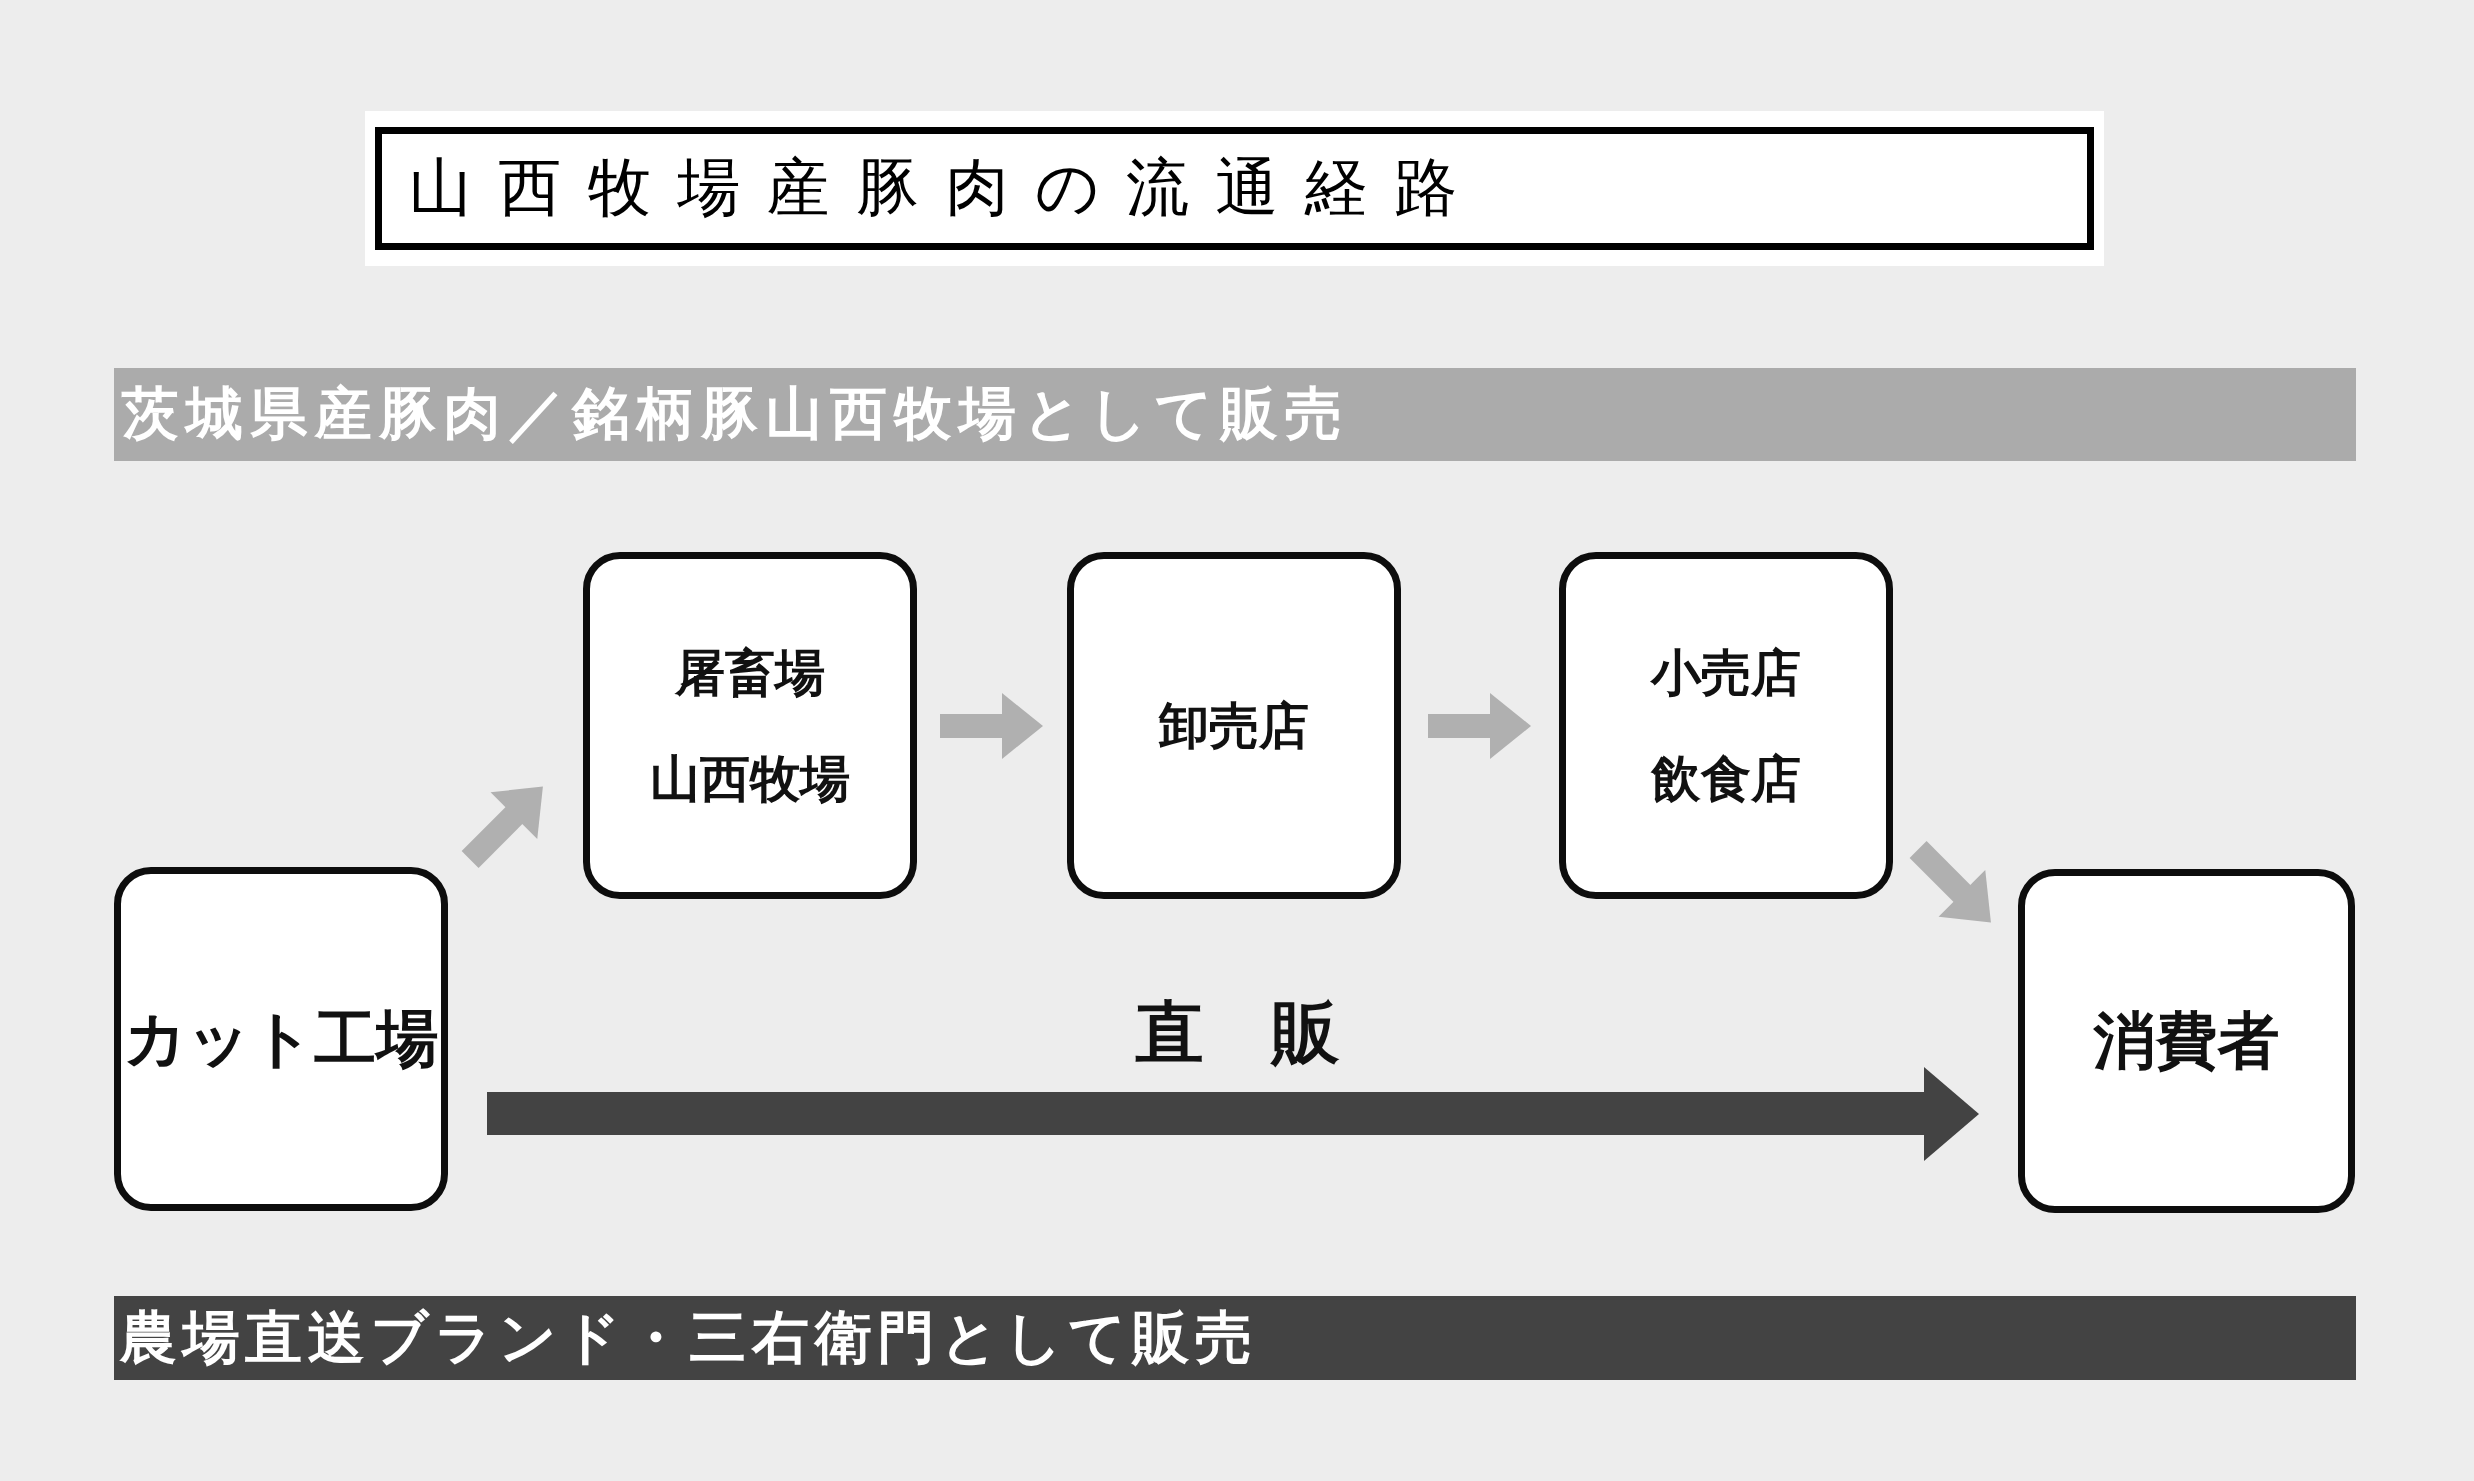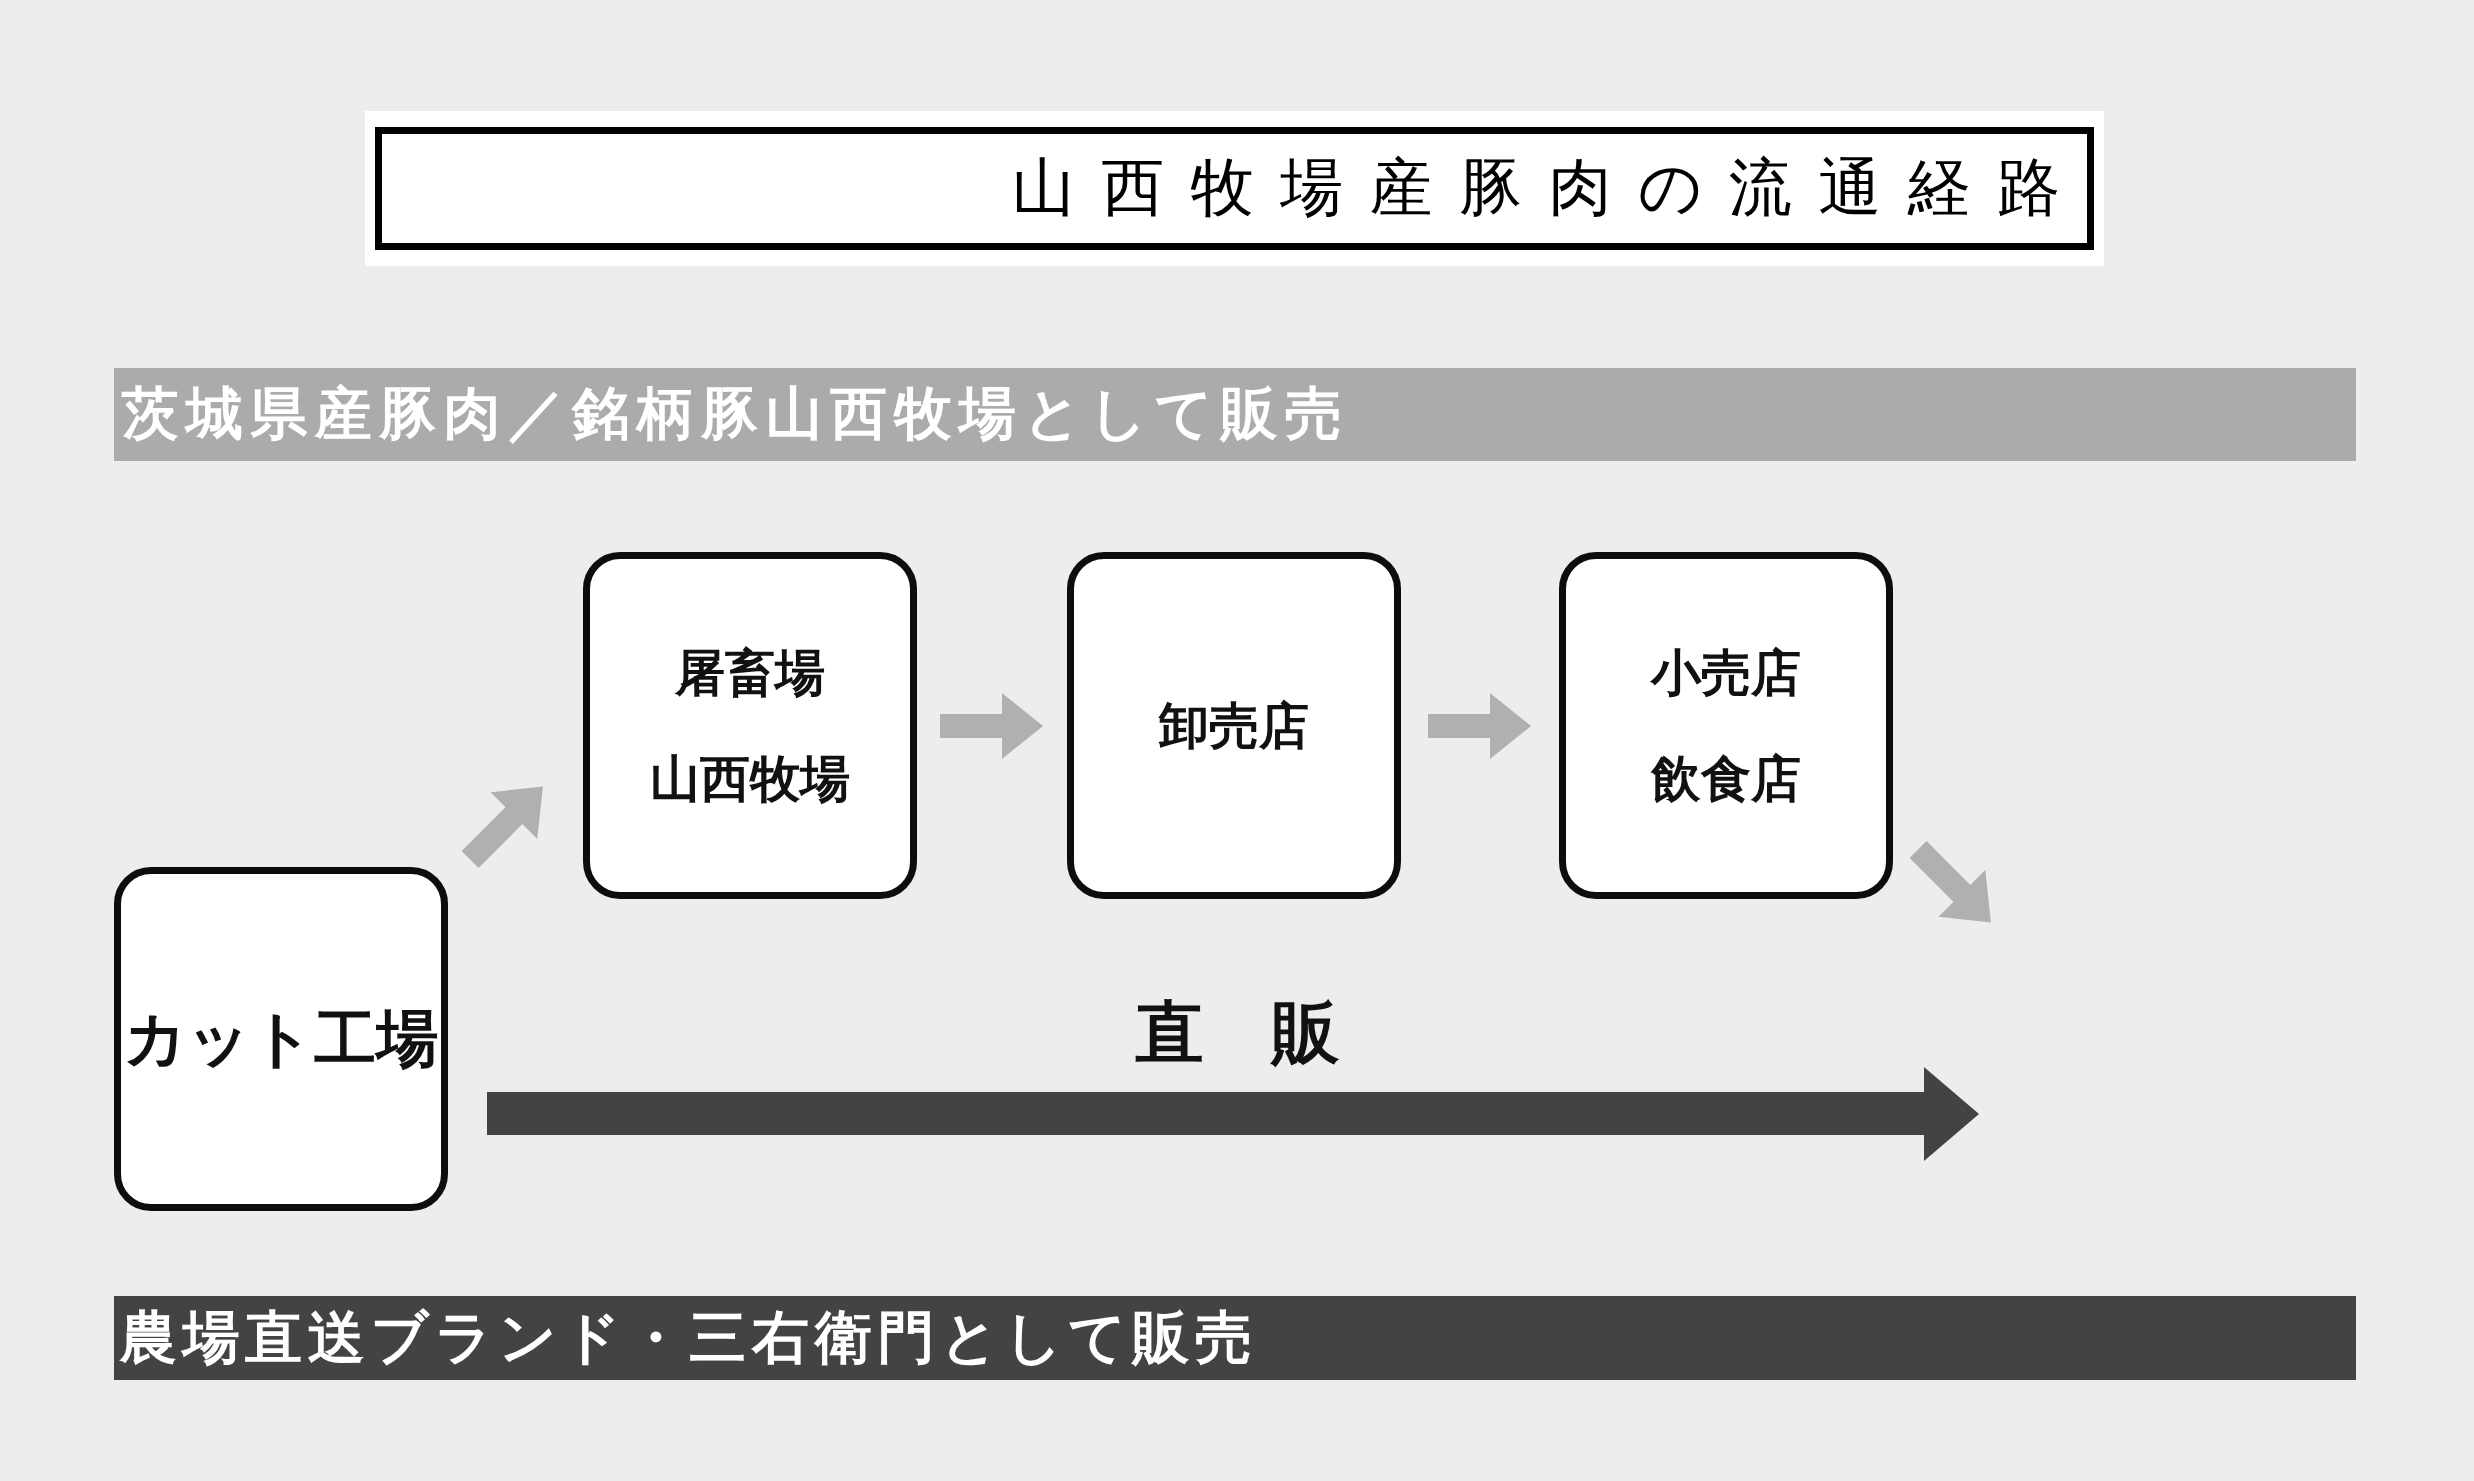--- a/index.html
+++ b/index.html
@@ -23,21 +23,21 @@
   }
 
   
   .title-outer{
     position:absolute;left:365px;top:111px;width:1739px;height:155px;
     background:#ffffff;
   }
   .title-inner{
     position:absolute;left:10.3px;right:10.3px;top:16px;bottom:16px;
     border:7.7px solid #000;
-    display:flex;align-items:center;justify-content:flex-end;
+    display:flex;align-items:center;justify-content:flex-start;
   }
   .title-text{
     font-family:"Liberation Serif","DejaVu Serif",serif;
     font-size:63px;font-weight:500;color:#000;
     letter-spacing:0.42em;padding-left:0.42em;
     white-space:nowrap;line-height:1;
   }
 
   
   .banner{
@@ -150,20 +150,23 @@
 
   <div class="node node-mid node-wholesale">
     <span>卸売店</span>
   </div>
 
   <div class="node node-mid node-twoline node-retail">
     <span>小売店</span>
     <span>飲食店</span>
   </div>
 
+  <div class="node node-big node-consumer">
+    <span>消費者</span>
+  </div>
 
   <div class="direct-label">直　販</div>
   <div class="direct-shaft"></div>
   <div class="direct-head"></div>
 
   <div class="banner banner-bottom">
     <span>農場直送ブランド・三右衛門として販売</span>
   </div>
 
 </div>

